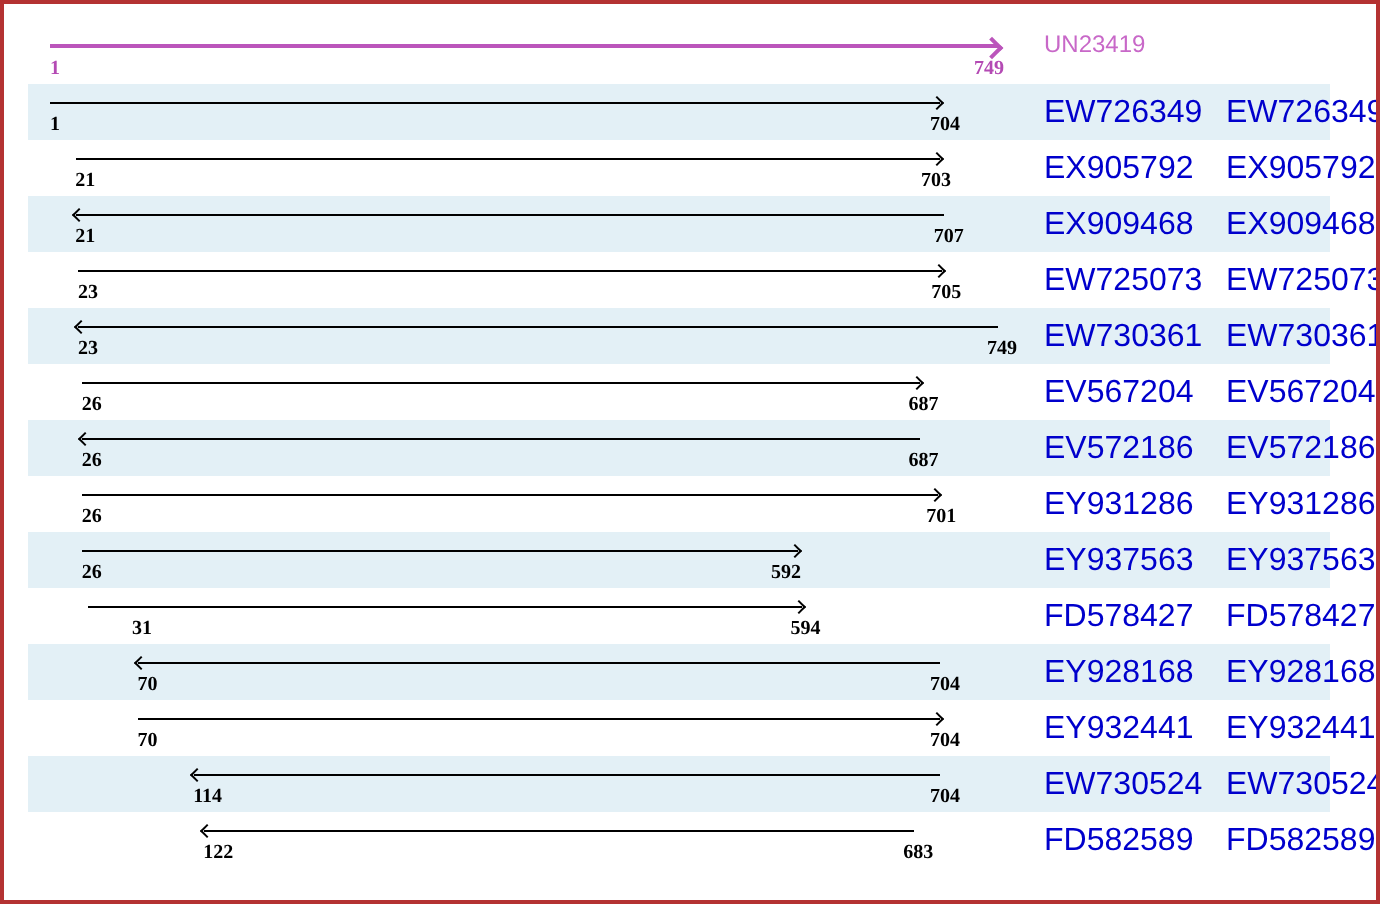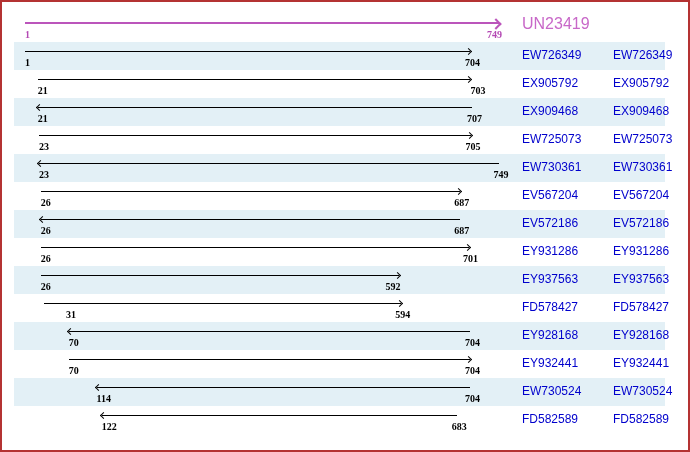--- a/index.html
+++ b/index.html
@@ -9,21 +9,21 @@
     box-sizing:border-box;
     background:var(--background,#fff);
     border:2px solid var(--border,#b43232);
     overflow:hidden;
     font-family:"Liberation Sans",sans-serif;
   }
   
   .consensus-row{position:absolute;left:0;top:0;width:686px;height:40px;}
   .consensus-name{
     position:absolute;left:520px;top:13px;
-    font-size:16px;color:var(--consensus_text,#c868c8);
+    font-size:12px;color:var(--consensus_text,#c868c8);
     text-decoration:none;cursor:pointer;white-space:nowrap;
   }
   .c-num{
     position:absolute;top:27px;
     font-family:"Liberation Serif",serif;font-weight:bold;font-size:10px;
     color:var(--consensus_coordinate_text,#b44ab4);white-space:nowrap;
   }
   .arrow{position:absolute;background:var(--read_arrow,#000);}
   .arrow .head{position:absolute;display:block;}
   .arrow.c{height:2px;top:20px;background:var(--consensus_arrow,#bb55bb);}
@@ -46,21 +46,21 @@
   .arrow.r.right .head{right:-1px;transform:rotate(45deg);}
   .arrow.r.left  .head{left:-1px;transform:rotate(-135deg);}
   .num{
     position:absolute;top:15px;
     font-family:"Liberation Serif",serif;font-weight:bold;font-size:10px;
     color:var(--coordinate_text,#000);white-space:nowrap;
   }
   .num.end{transform:translateX(-50%);text-align:right;}
   .acc{
     position:absolute;top:6px;
-    font-size:12px;color:var(--accession_text,#0000cc);
+    font-size:16px;color:var(--accession_text,#0000cc);
     text-decoration:none;cursor:pointer;white-space:nowrap;
   }
   .acc.col1{left:520px;}
   .acc.col2{left:611px;}
 </style>
 </head>
 <body>
 
 <div class="viewer">
 
@@ -83,21 +83,21 @@
         <span class="num end" style="left: 470.484px;">704</span>
         <span class="acc col1">EW726349</span>
         <span class="acc col2">EW726349</span>
       </div>
       <div class="read-row" style="top: 68px;">
         <div class="row-band"></div>
         <div class="arrow r right" style="left: 35.6738px; width: 432.176px;">
           <span class="head"></span>
         </div>
         <span class="num start" style="left: 35.6738px;">21</span>
-        <span class="num end" style="left: 476px;">703</span>
+        <span class="num end" style="left: 466px;">703</span>
         <span class="acc col1">EX905792</span>
         <span class="acc col2">EX905792</span>
       </div>
       <div class="read-row banded" style="top: 96px;">
         <div class="row-band"></div>
         <div class="arrow r left" style="left: 35.6738px; width: 434.711px;">
           <span class="head"></span>
         </div>
         <span class="num start" style="left: 35.6738px;">21</span>
         <span class="num end" style="left: 472.385px; font-family: Liberation Serif, serif;">707</span>

